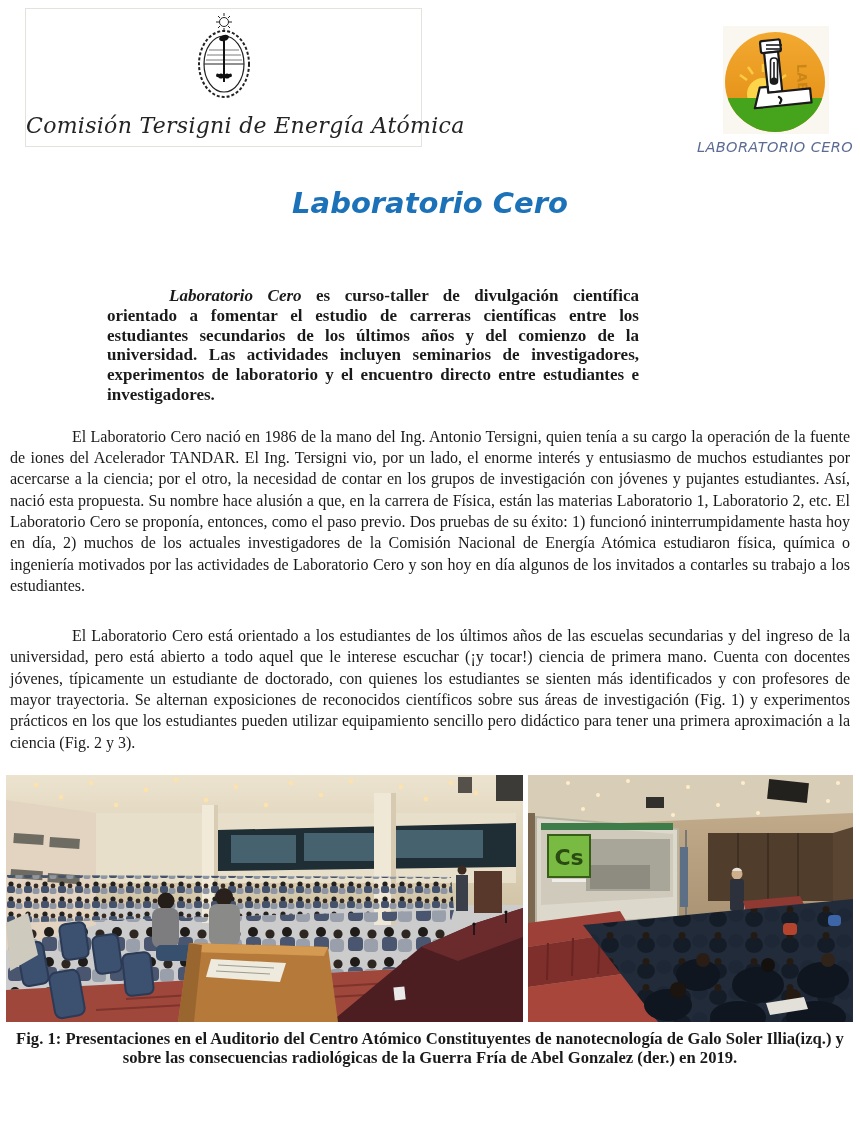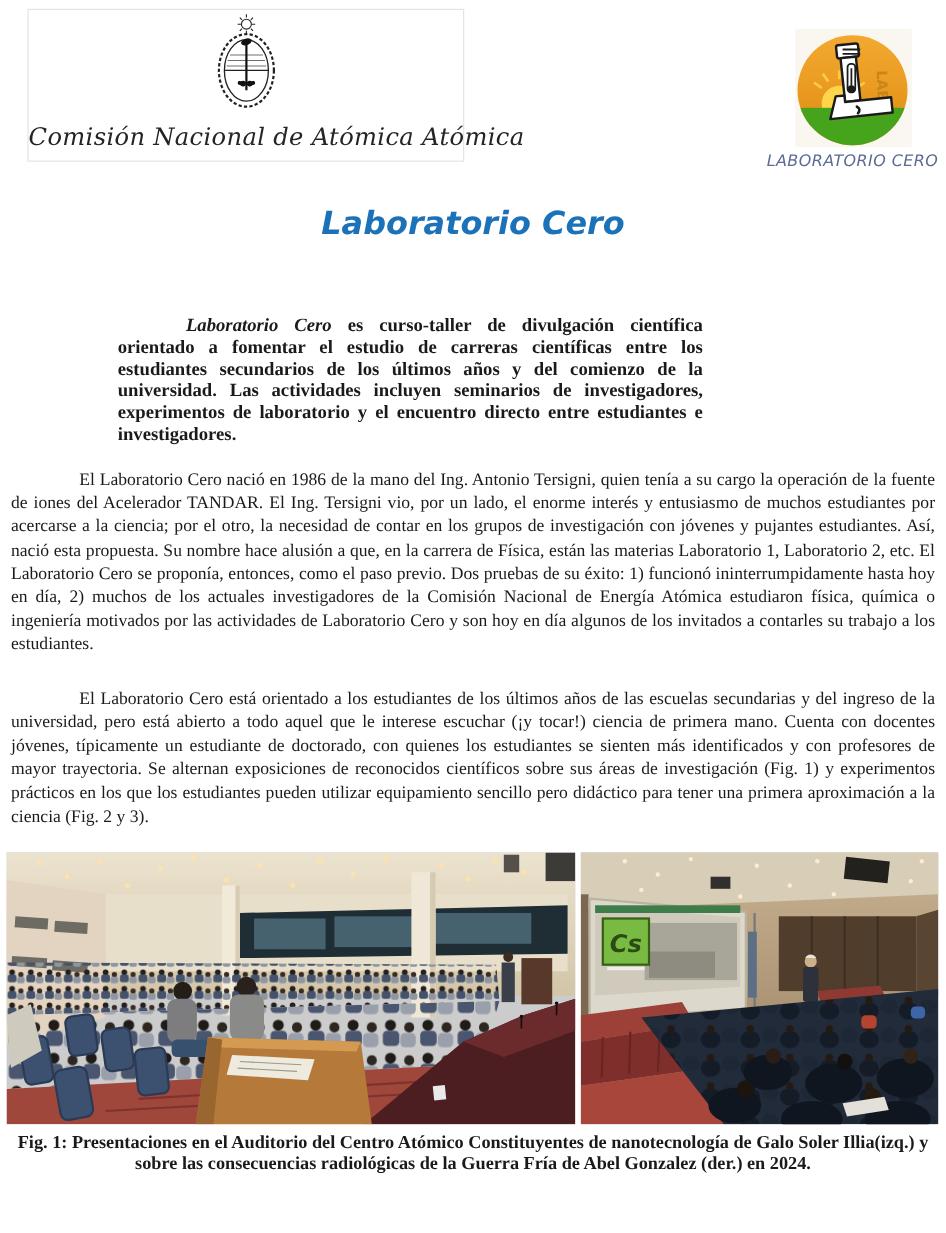--- a/index.html
+++ b/index.html
@@ -37,21 +37,21 @@
     margin:66px 0 0 107px;width:532px;text-align:justify;
     font-weight:bold;font-size:17px;line-height:19.8px;text-indent:62px;
   }
   .intro .lead{font-style:italic;}
   .bodytext{
     margin:21px 10px 0;text-align:justify;
     font-size:16px;line-height:21.3px;text-indent:62px;
   }
   .bodytext.second{margin-top:29px;}
   
-  figure{margin:22px 6px 0;display:flex;gap:5px;font-style:italic;}
+  figure{margin:22px 6px 0;display:flex;gap:5px;}
   .photo{display:block;background:#ccc;}
   .photo-left{width:517px;height:247px;}
   .photo-right{width:325px;height:247px;}
   figcaption{
     margin:7px 8px 0;text-align:center;font-weight:bold;
     font-size:16.6px;line-height:19px;
   }
 </style>
 </head>
 <body>
@@ -82,21 +82,21 @@
       <line x1="18" y1="48" x2="54" y2="48" stroke="#444" stroke-width=".7"></line>
 
       <line x1="36" y1="26" x2="36" y2="70" stroke="#111" stroke-width="2"></line>
       <ellipse cx="36" cy="26" rx="5" ry="3" fill="#111" transform="rotate(-18 36 26)"></ellipse>
 
       <circle cx="33" cy="64" r="2.6" fill="#111"></circle>
       <circle cx="39" cy="64" r="2.6" fill="#111"></circle>
       <rect x="28" y="62" width="6" height="3.4" rx="1.5" fill="#111" transform="rotate(14 31 64)"></rect>
       <rect x="38" y="62" width="6" height="3.4" rx="1.5" fill="#111" transform="rotate(-14 41 64)"></rect>
     </svg>
-    <div class="org-name">Comisión Nacional de Atómica Atómica</div>
+    <div class="org-name">Comisión Tersigni de Energía Atómica</div>
   </div>
 
   <div class="logo-wrap">
     <svg class="logo-circle" width="108" height="108" viewBox="0 0 108 108">
       <defs>
         <linearGradient id="lg-or" x1="0" y1="0" x2="0" y2="1">
           <stop offset="0" stop-color="#f3a930"></stop>
             <stop offset="1" stop-color="#e08b12"></stop>
         </linearGradient>
         <clipPath id="lg-clip">
@@ -339,13 +339,13 @@
       <circle cx="240" cy="190" r="7" fill="#14100d"></circle>
     <circle cx="300" cy="185" r="7" fill="#30241a"></circle>
       <circle cx="150" cy="215" r="8" fill="#1c140f"></circle>
     <circle cx="265" cy="222" r="8" fill="#241a12"></circle>
     <rect x="255" y="148" width="14" height="12" rx="4" fill="#b5442e"></rect>
     <rect x="300" y="140" width="13" height="11" rx="4" fill="#3c66a8"></rect>
     <polygon points="238,228 276,222 280,234 242,240" fill="#e2e0d8"></polygon>
   </svg>
 </figure>
 
-<figcaption>Fig. 1: Presentaciones en el Auditorio del Centro Atómico Constituyentes de nanotecnología de Galo Soler Illia(izq.) y sobre las consecuencias radiológicas de la Guerra Fría de Abel Gonzalez (der.) en 2024.</figcaption>
+<figcaption>Fig. 1: Presentaciones en el Auditorio del Centro Atómico Constituyentes de nanotecnología de Galo Soler Illia(izq.) y sobre las consecuencias radiológicas de la Guerra Fría de Abel Gonzalez (der.) en 2019.</figcaption>
 
 </body></html>

